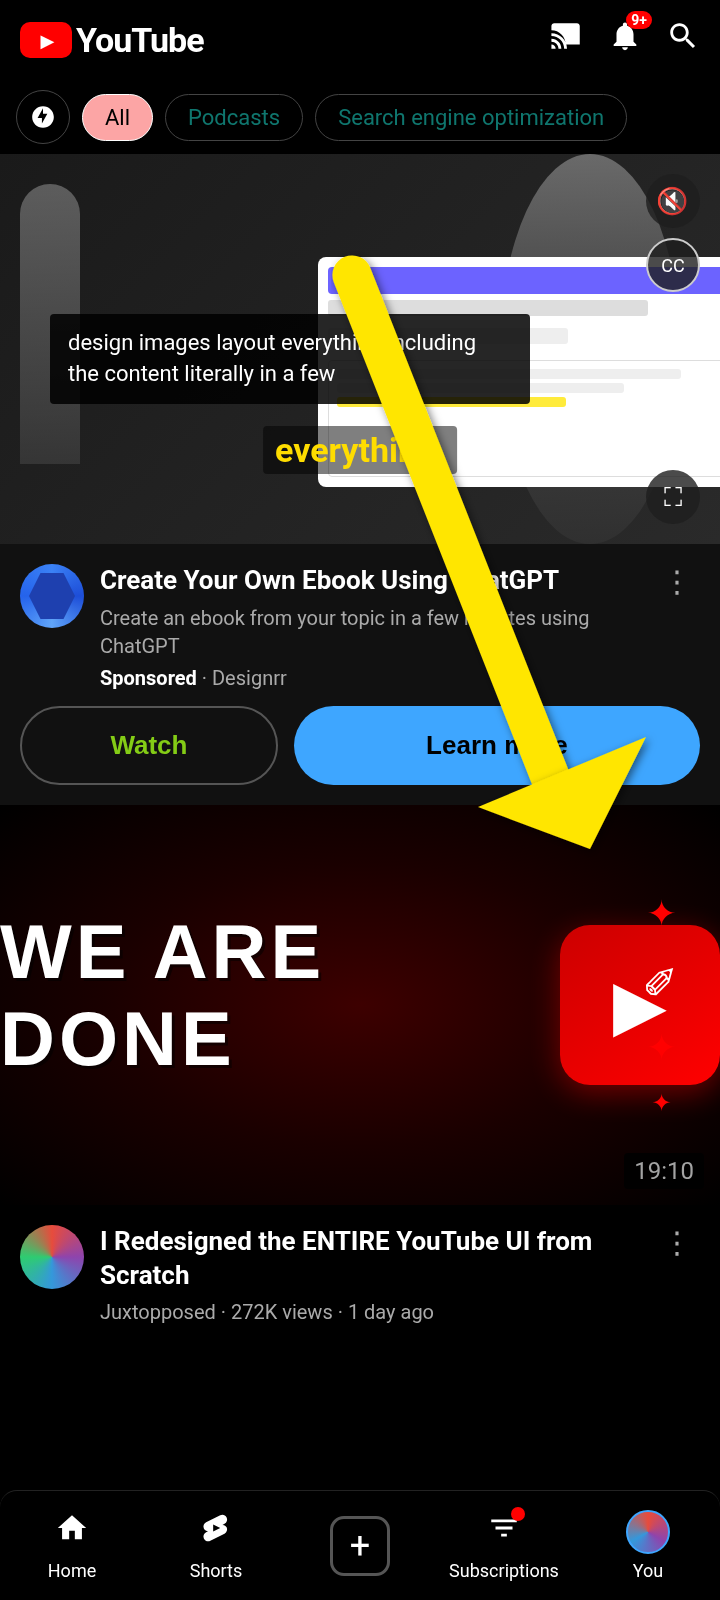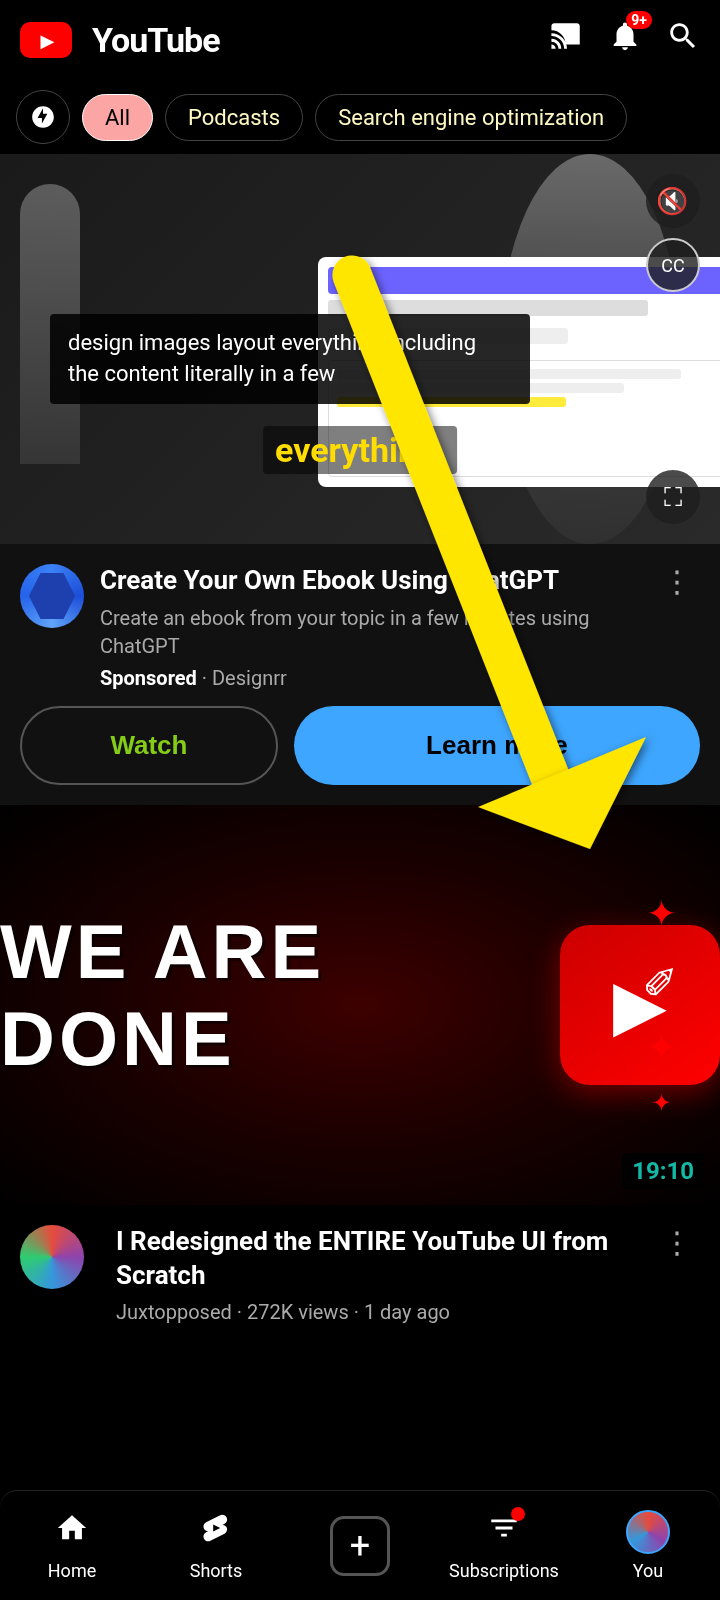--- a/index.html
+++ b/index.html
@@ -46,21 +46,21 @@
       display: flex;
       align-items: center;
       justify-content: space-between;
       padding: 10px 20px;
       background: #000;
       height: 80px;
     }
     .logo-area {
       display: flex;
       align-items: center;
-      gap: 20px;
+      gap: 4px;
     }
     .yt-logo-icon {
       width: 52px;
       height: 36px;
       background: #ff0000;
       border-radius: 10px;
       display: flex;
       align-items: center;
       justify-content: center;
     }
@@ -111,21 +111,21 @@
     }
     .filter-bar::-webkit-scrollbar { display: none; }
     .chip {
       border-radius: 50px;
       padding: 10px 22px;
       font-size: 22px;
       white-space: nowrap;
       cursor: pointer;
       border: 1.5px solid #444;
       background: transparent;
-      color: #fef9c3;
+      color: #0f766e;
     }
     .chip.explore {
       border-radius: 50%;
       width: 54px;
       height: 54px;
       padding: 0;
       display: flex;
       align-items: center;
       justify-content: center;
       font-size: 24px;
@@ -402,34 +402,34 @@
       font-size: 44px;
       color: #fff;
       transform: rotate(-45deg);
       display: inline-block;
     }
     .duration-badge {
       position: absolute;
       bottom: 16px;
       right: 16px;
       background: rgba(0,0,0,0.85);
-      color: #14b8a6;
+      color: #a3a3a3;
       font-size: 24px;
       padding: 4px 10px;
       border-radius: 4px;
-      font-weight: bold;
+      font-weight: normal;
     }
 
     
     .video-info {
       background: #000;
       padding: 20px;
       display: flex;
       align-items: flex-start;
-      gap: 32px;
+      gap: 16px;
     }
     .channel-avatar-2 {
       width: 64px;
       height: 64px;
       border-radius: 50%;
       flex-shrink: 0;
       background: conic-gradient(#e74c3c 0deg, #8e44ad 90deg, #3498db 180deg, #2ecc71 270deg, #e74c3c 360deg);
       overflow: hidden;
     }
     .video-details { flex: 1; }

